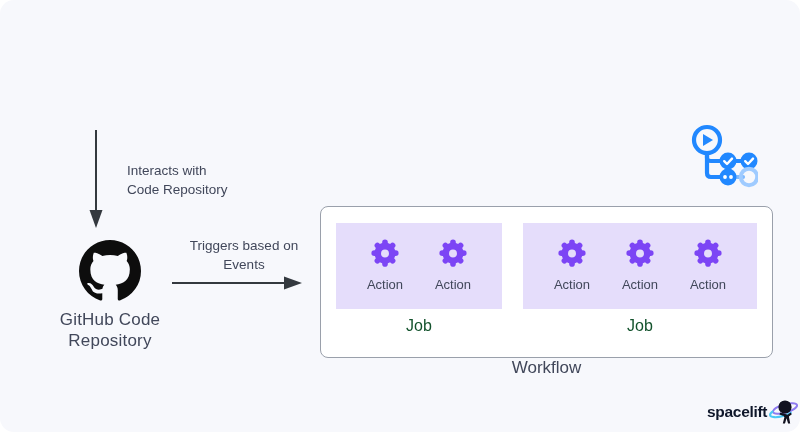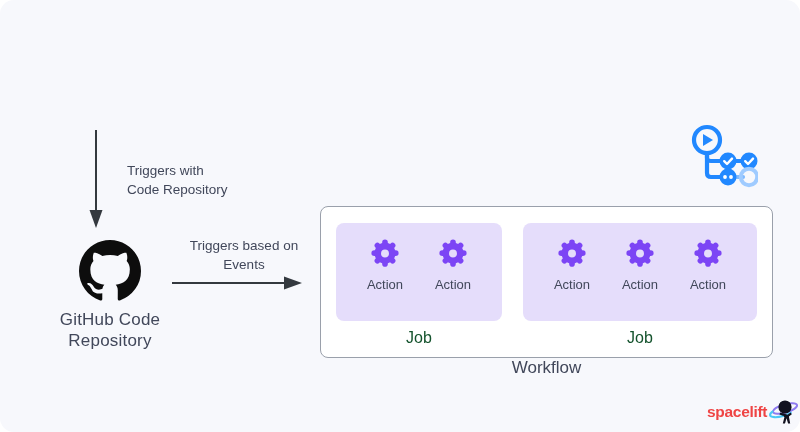--- a/index.html
+++ b/index.html
@@ -98,22 +98,22 @@
     justify-content: space-between;
     padding: 16px 15px 0 15px;
   }
   .job {
     display: flex;
     flex-direction: column;
     align-items: center;
   }
   .job-actions {
     background: #e5ddfb;
-    border-radius: 8px;
-    padding: 14px 18px 28px 18px;
+    border-radius: 0;
+    padding: 14px 18px 16px 18px;
     display: flex;
     flex-direction: row;
     gap: 6px;
   }
   .action {
     width: 62px;
     display: flex;
     flex-direction: column;
     align-items: center;
   }
@@ -153,35 +153,35 @@
     position: absolute;
     left: 707px;
     top: 398px;
     display: flex;
     align-items: center;
     gap: 1px;
   }
   #spacelift-wordmark {
     font-size: 15.5px;
     font-weight: bold;
-    color: #ef4444;
+    color: #0f172a;
     letter-spacing: -.3px;
   }
 </style>
 </head>
 <body>
 
 <div id="page">
 
 
   <svg id="arrow-user-to-repo" width="16" height="100" viewBox="0 0 16 100">
     <line x1="8" y1="0" x2="8" y2="84" stroke="#34393f" stroke-width="2"></line>
     <polygon points="8,98 1.5,80 14.5,80" fill="#34393f"></polygon>
   </svg>
-  <div id="label-interacts">Triggers with
+  <div id="label-interacts">Interacts with
 Code Repository</div>
 
   <div id="repo-node">
     <svg id="github-icon" width="62" height="62" viewBox="0 0 16 16">
       <path fill="#0d0d0d" d="M8 0C3.58 0 0 3.58 0 8c0 3.54 2.29 6.53 5.47 7.59.4.07.55-.17.55-.38
         0-.19-.01-.82-.01-1.49-2.01.37-2.53-.49-2.69-.94-.09-.23-.48-.94-.82-1.13-.28-.15-.68-.52-.01-.53.63-.01
         1.08.58 1.23.82.72 1.21 1.87.87 2.33.66.07-.52.28-.87.51-1.07-1.78-.2-3.64-.89-3.64-3.95
         0-.87.31-1.59.82-2.15-.08-.2-.36-1.02.08-2.12 0 0 .67-.21 2.2.82.64-.18 1.32-.27 2-.27.68 0 1.36.09 2 .27
         1.53-1.04 2.2-.82 2.2-.82.44 1.1.16 1.92.08 2.12.51.56.82 1.27.82 2.15 0 3.07-1.87 3.75-3.65 3.95.29.25.54.73.54
         1.48 0 1.07-.01 1.93-.01 2.2 0 .21.15.46.55.38A8.01 8.01 0 0 0 16 8c0-4.42-3.58-8-8-8Z"></path>

